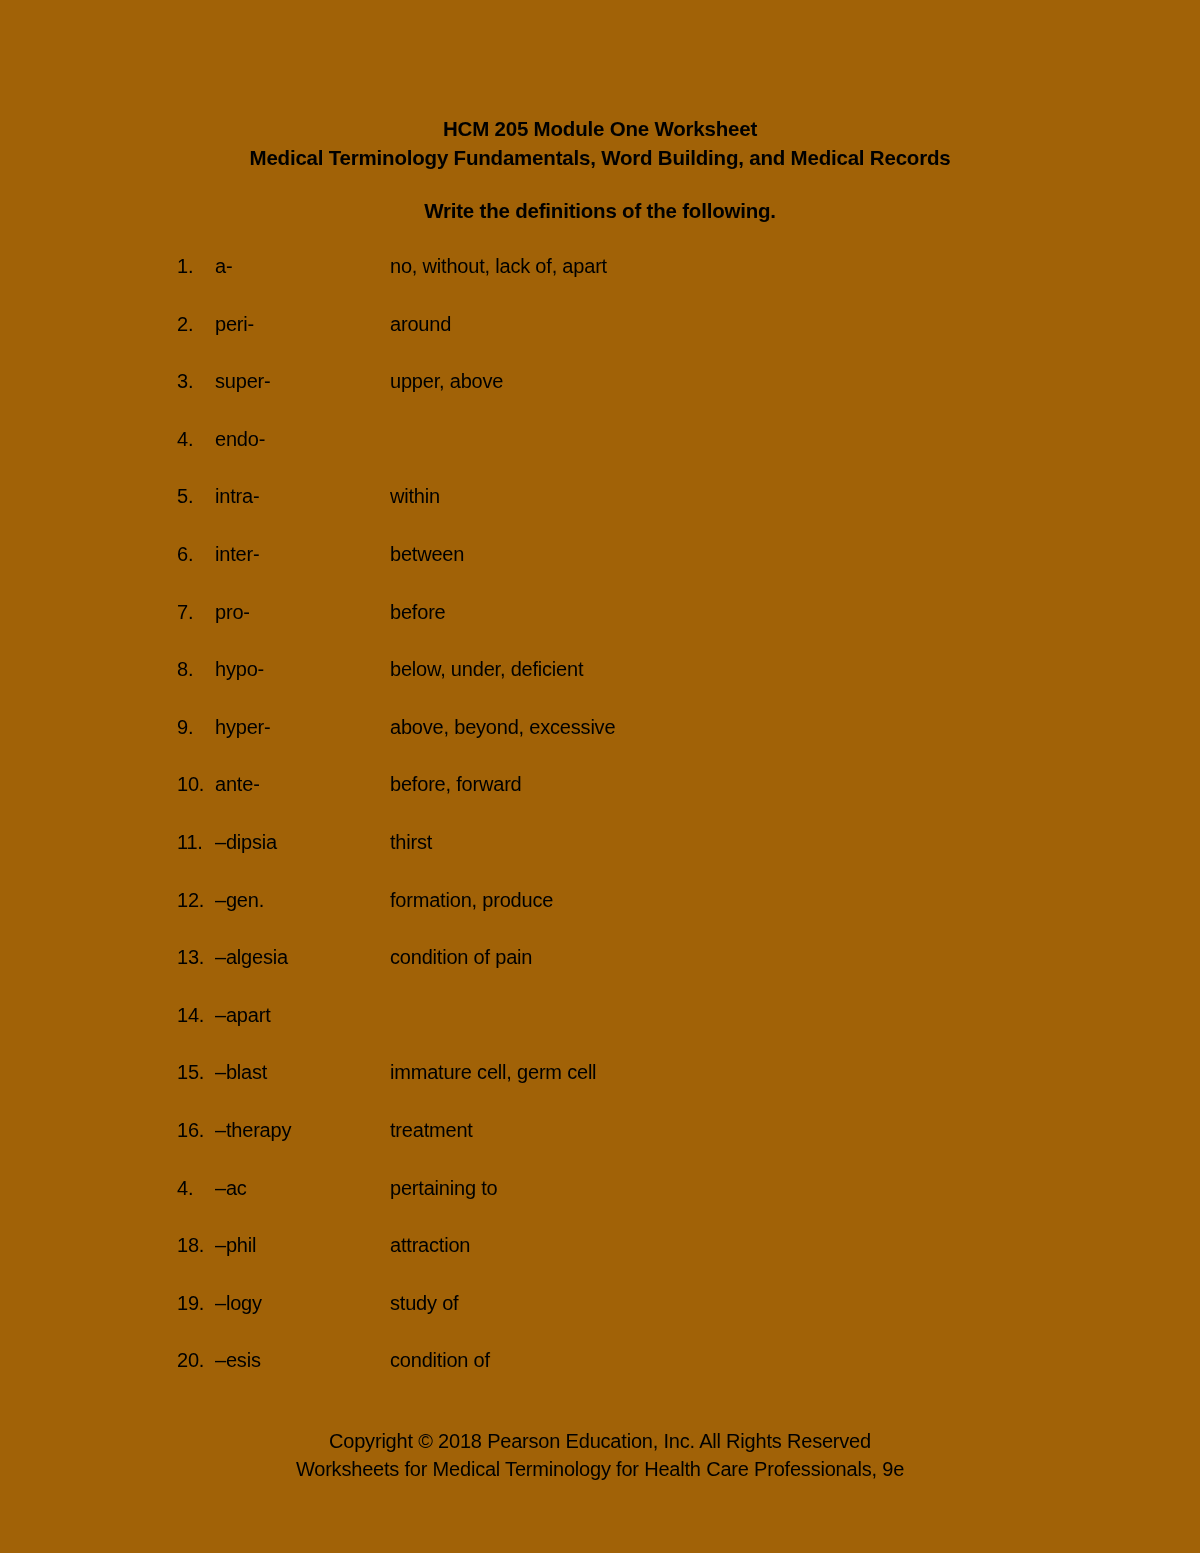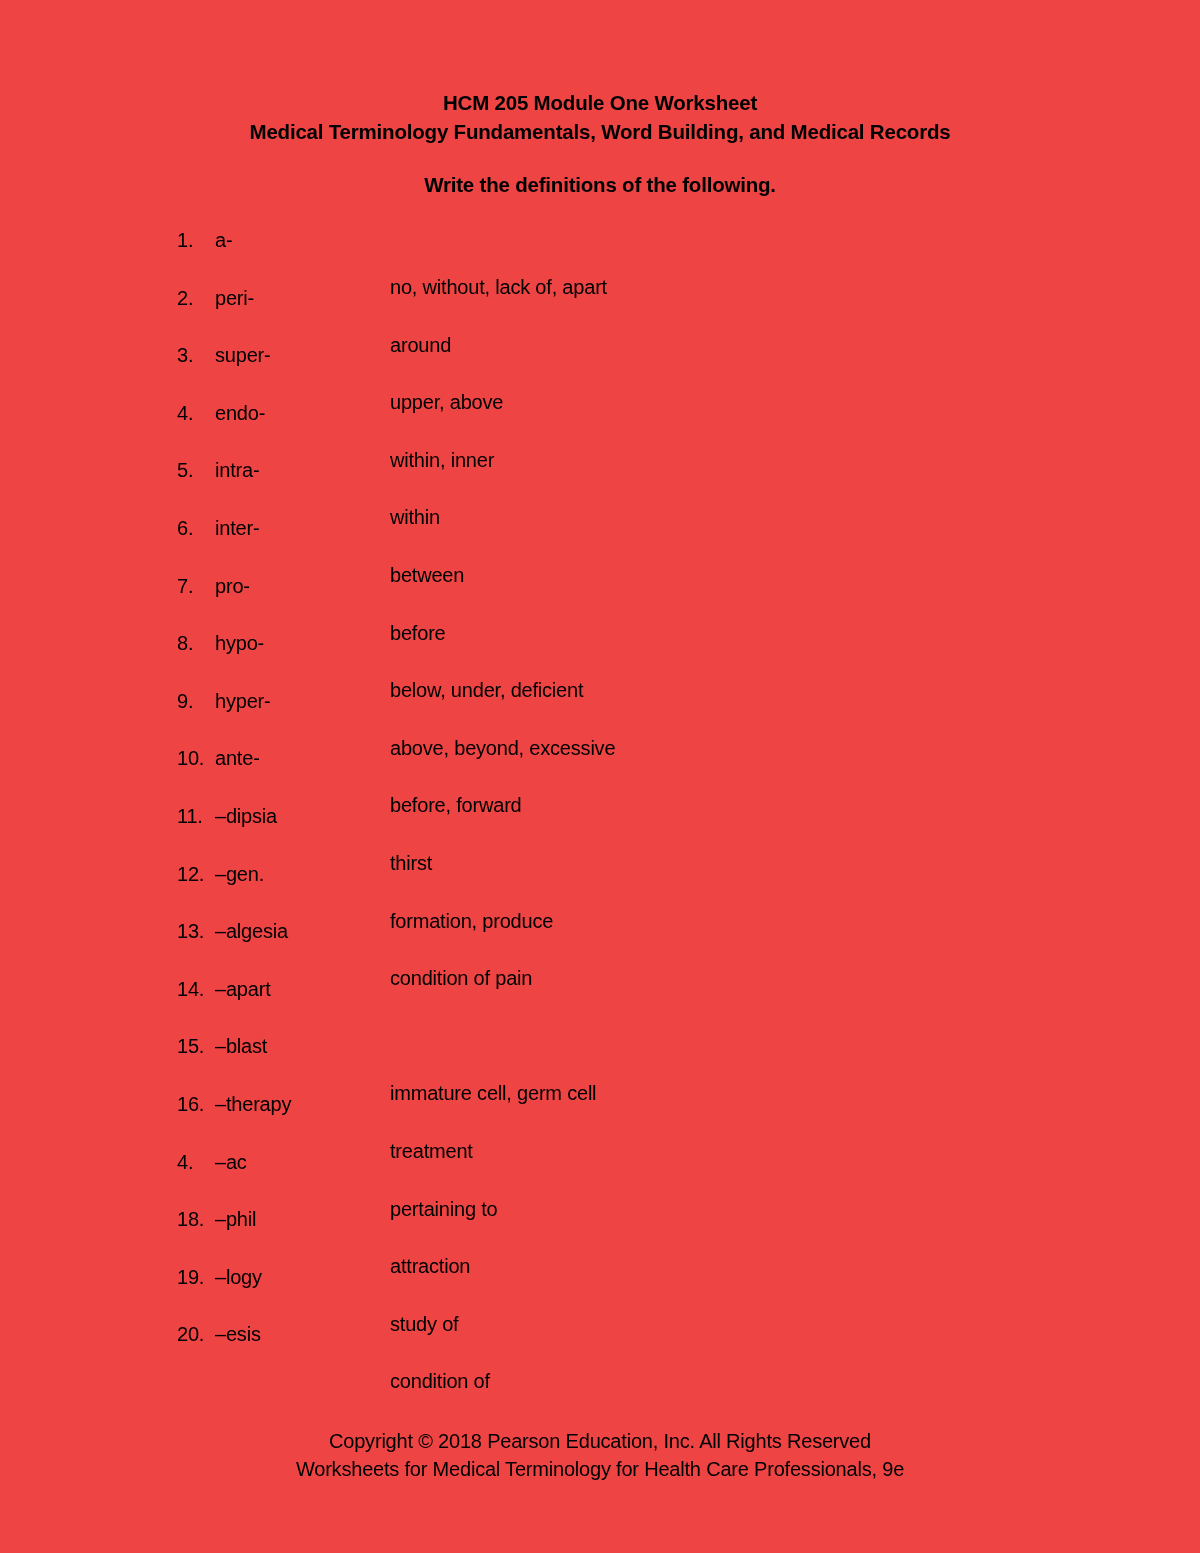--- a/index.html
+++ b/index.html
@@ -11,23 +11,23 @@
     width: 1200px;
     height: 1553px;
     overflow: hidden;
     font-family: "Liberation Sans", "DejaVu Sans", sans-serif;
     color: #000000;
     position: relative;
   }
   .page {
     width: 1200px;
     height: 1553px;
-    background: #ef4444;
+    background: #a16207;
     box-sizing: border-box;
-    padding: 88px 177px 0 177px;
+    padding: 114px 177px 0 177px;
   }
   .title-block {
     text-align: center;
     font-weight: bold;
     font-size: 20.5px;
     line-height: 29px;
     letter-spacing: -0.2px;
   }
   .instruction {
     font-weight: bold;
@@ -50,21 +50,20 @@
   .def-row .num {
     width: 38px;
     flex: 0 0 38px;
   }
   .def-row .term {
     width: 175px;
     flex: 0 0 175px;
   }
   .def-row .definition {
     flex: 1 1 auto;
-    margin-top: 47px;
   }
   .footer {
     position: absolute;
     left: 0;
     width: 1200px;
     top: 1428px;
     text-align: center;
     font-size: 20px;
     letter-spacing: -0.2px;
     line-height: 27.5px;
@@ -94,21 +93,20 @@
         <span class="definition">around</span>
       </div>
       <div class="def-row">
         <span class="num">3.</span>
         <span class="term">super-</span>
         <span class="definition">upper, above</span>
       </div>
       <div class="def-row">
         <span class="num">4.</span>
         <span class="term">endo-</span>
-        <span class="definition">within, inner</span>
       </div>
       <div class="def-row">
         <span class="num">5.</span>
         <span class="term">intra-</span>
         <span class="definition">within</span>
       </div>
       <div class="def-row">
         <span class="num">6.</span>
         <span class="term">inter-</span>
         <span class="definition">between</span>

